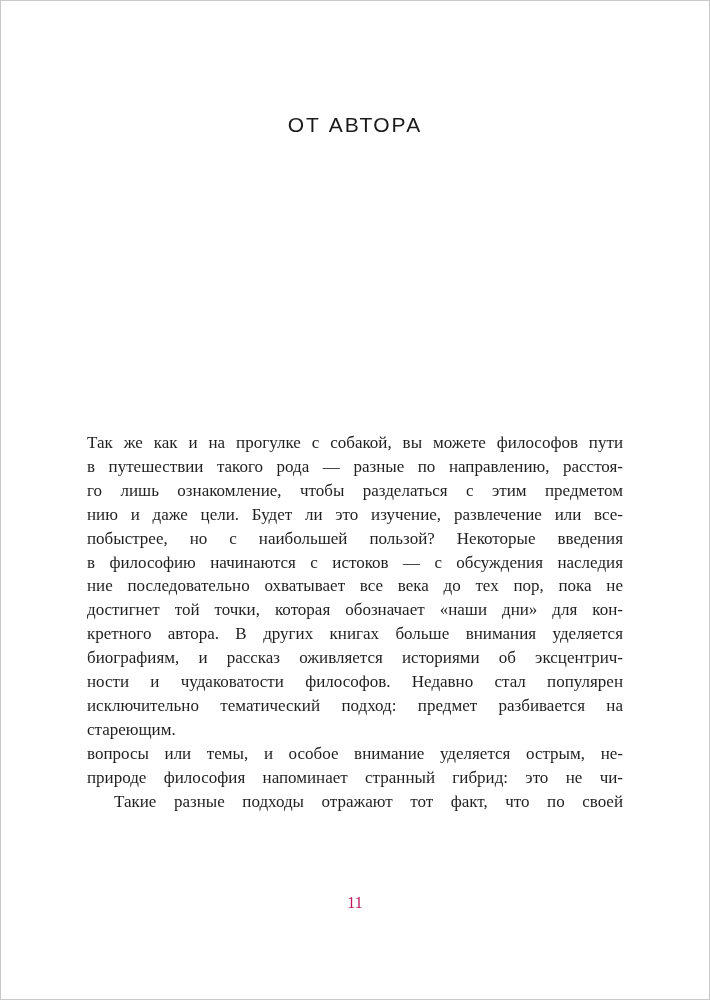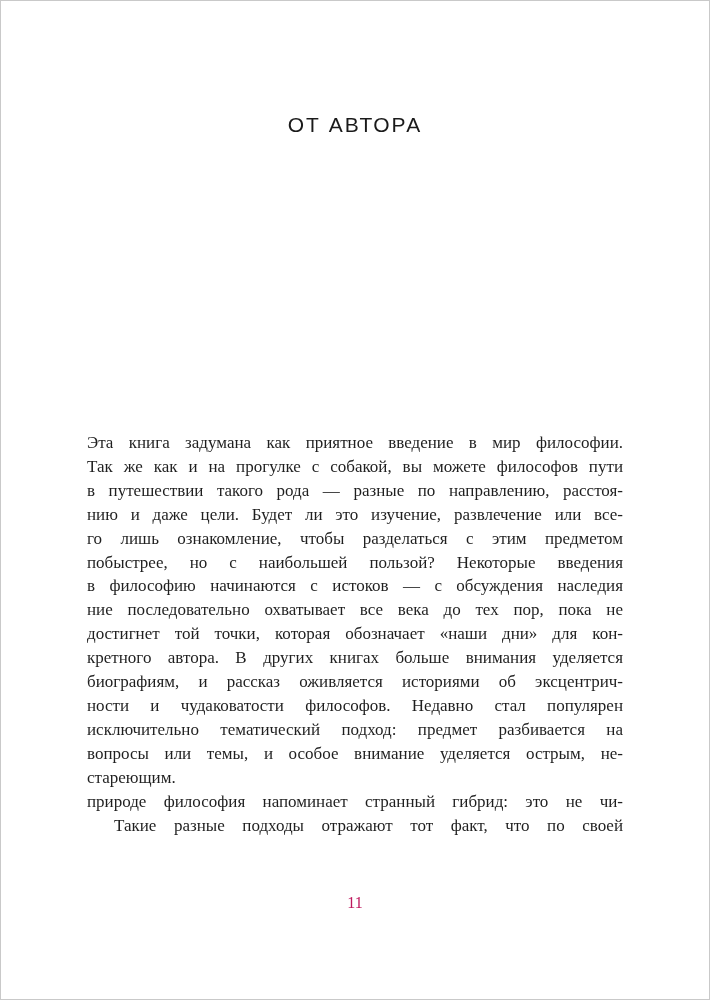--- a/index.html
+++ b/index.html
@@ -61,34 +61,33 @@
   }
 </style>
 </head>
 <body>
 
 <div class="page">
 
   <h1 class="heading">ОТ АВТОРА</h1>
 
   <div class="body-text">
-    <div class="line">Эта книга задумана как приятное введение в мир философии.</div>
     <div class="line">Так же как и на прогулке с собакой, вы можете философов пути</div>
     <div class="line">в путешествии такого рода — разные по направлению, расстоя-</div>
+    <div class="line">го лишь ознакомление, чтобы разделаться с этим предметом</div>
     <div class="line">нию и даже цели. Будет ли это изучение, развлечение или все-</div>
-    <div class="line">го лишь ознакомление, чтобы разделаться с этим предметом</div>
     <div class="line">побыстрее, но с наибольшей пользой? Некоторые введения</div>
     <div class="line">в философию начинаются с истоков — с обсуждения наследия</div>
     <div class="line">ние последовательно охватывает все века до тех пор, пока не</div>
     <div class="line">достигнет той точки, которая обозначает «наши дни» для кон-</div>
     <div class="line">кретного автора. В других книгах больше внимания уделяется</div>
     <div class="line">биографиям, и рассказ оживляется историями об эксцентрич-</div>
     <div class="line">ности и чудаковатости философов. Недавно стал популярен</div>
     <div class="line">исключительно тематический подход: предмет разбивается на</div>
+    <div class="line flush">стареющим.</div>
     <div class="line">вопросы или темы, и особое внимание уделяется острым, не-</div>
-    <div class="line flush">стареющим.</div>
     <div class="line">природе философия напоминает странный гибрид: это не чи-</div>
     <div class="line indent">Такие разные подходы отражают тот факт, что по своей</div>
   </div>
 
   <div class="page-number">11</div>
 
 </div>
 
 </body></html>

